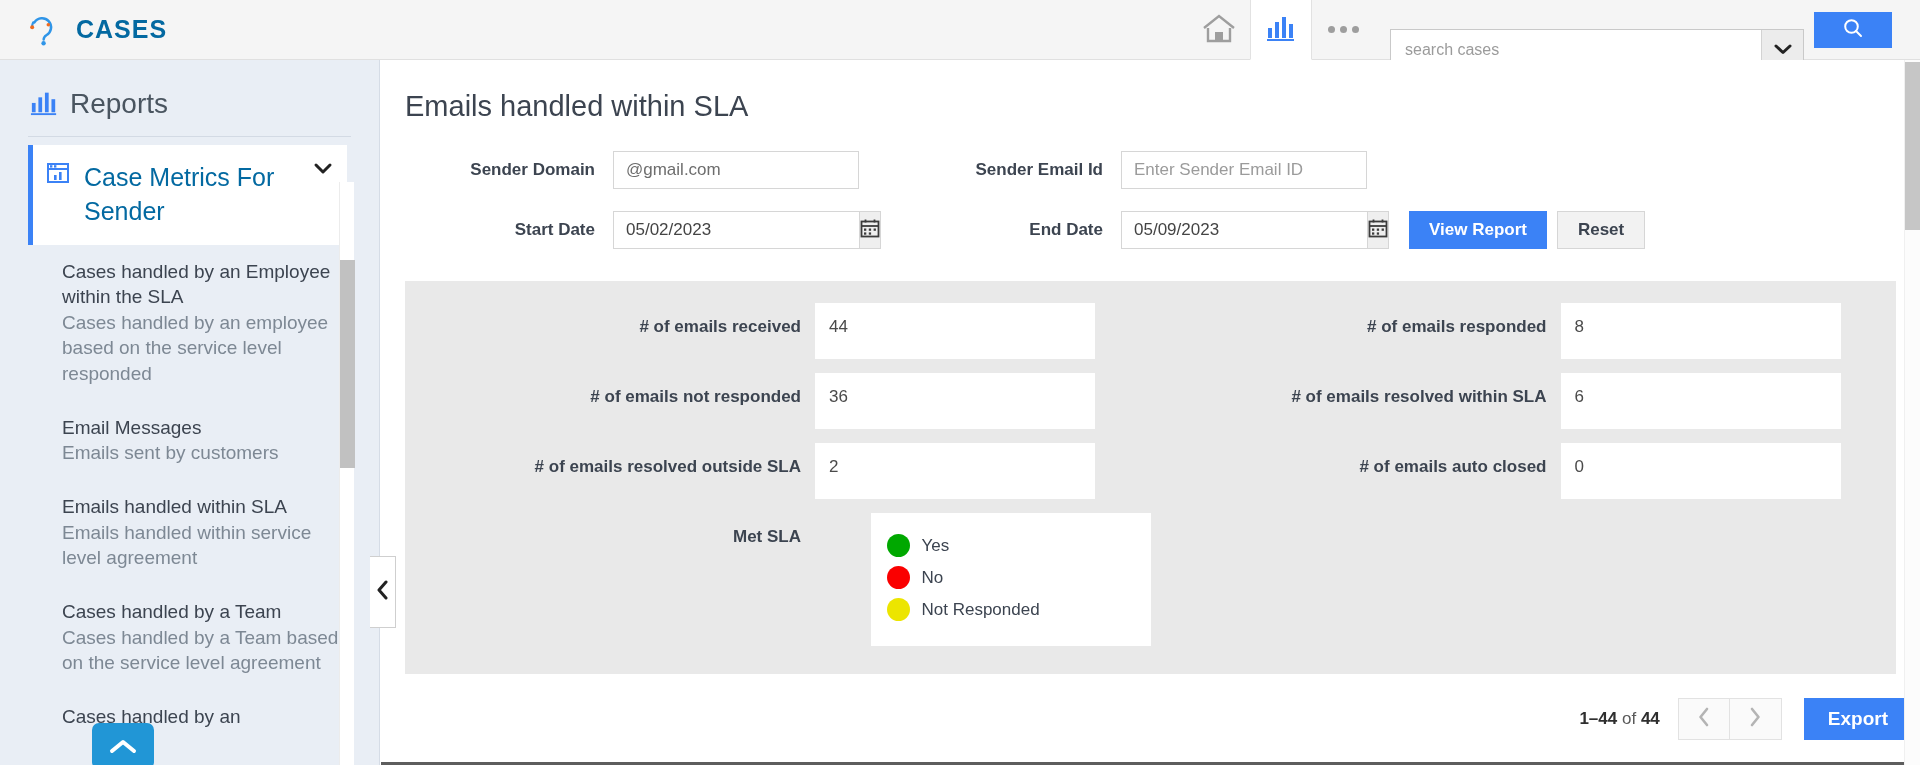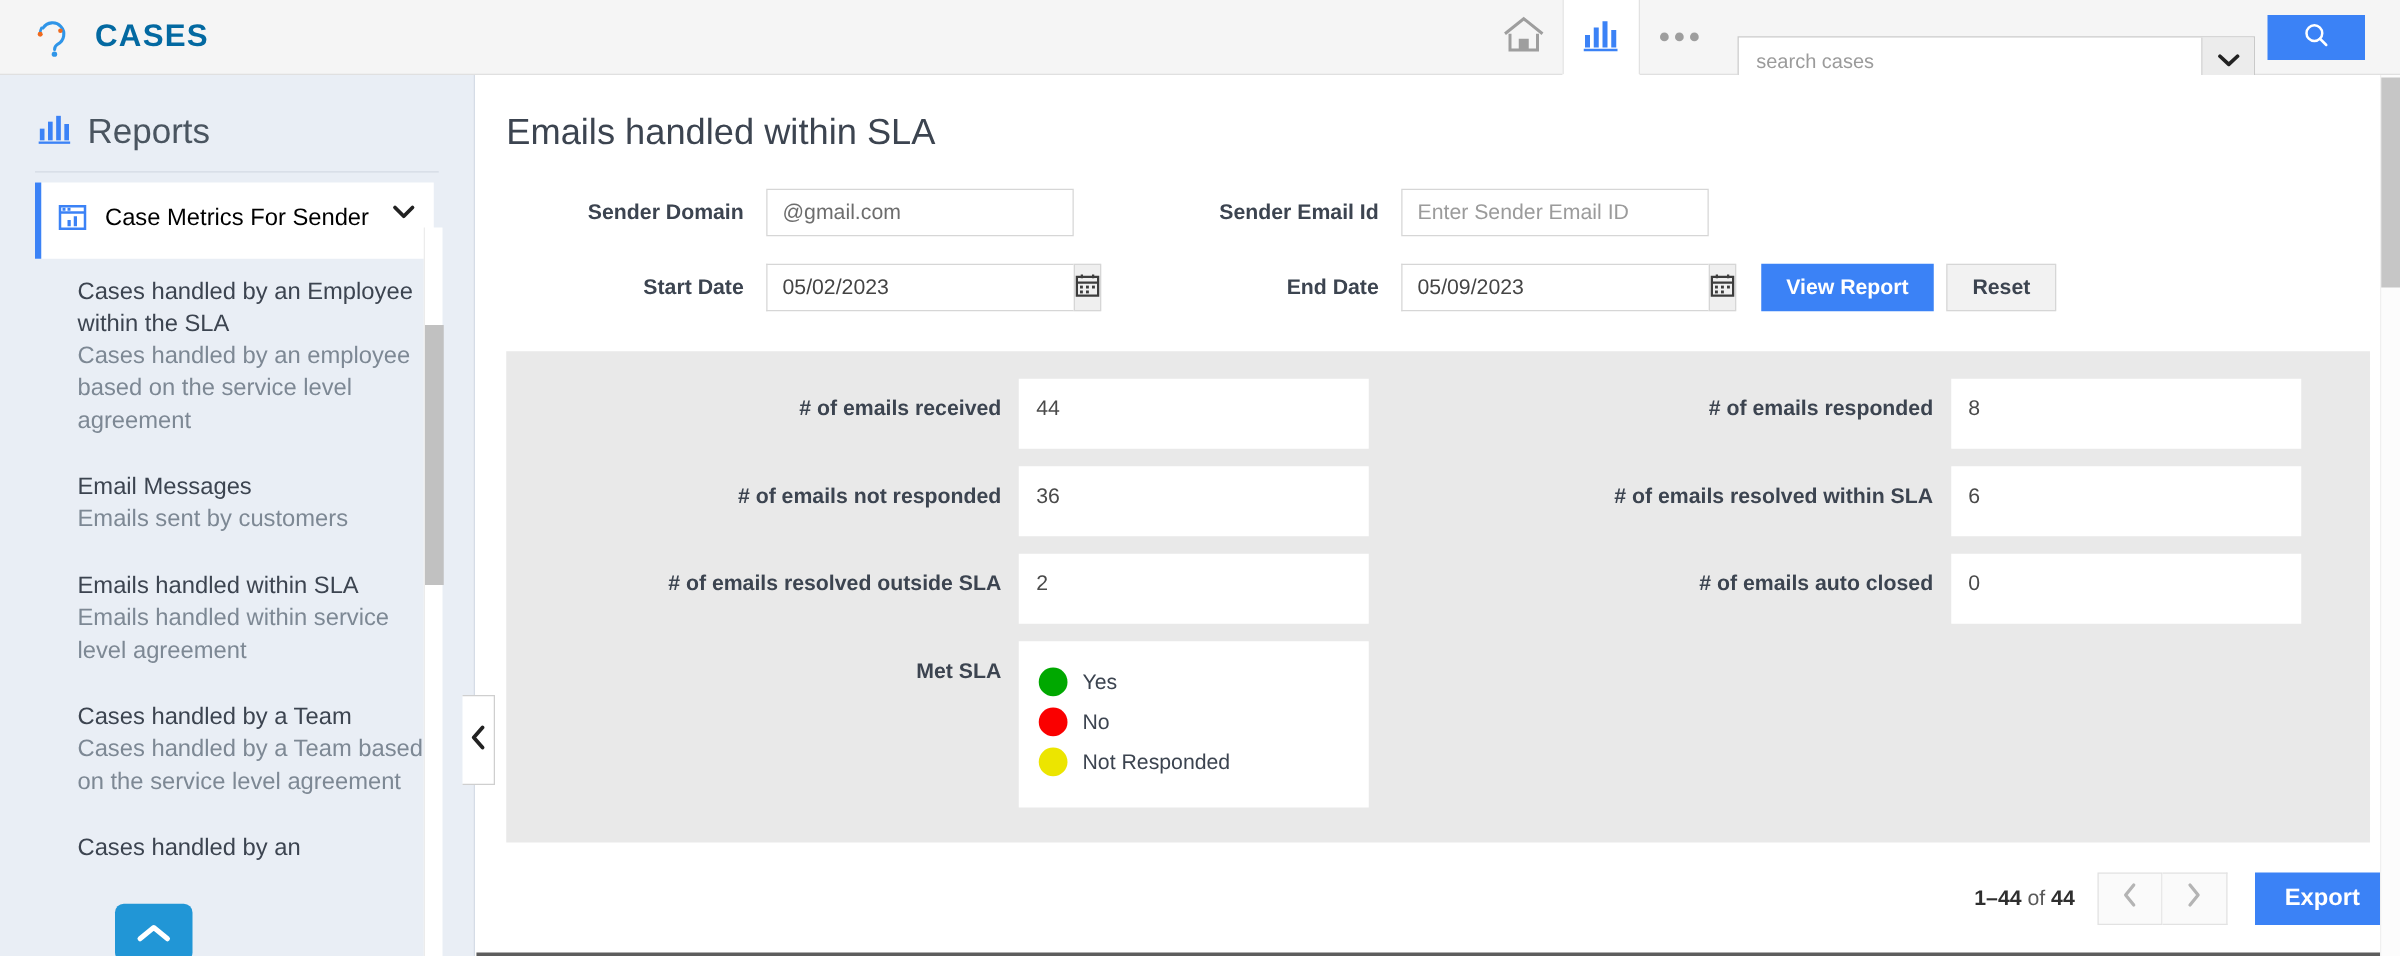--- a/index.html
+++ b/index.html
@@ -77,21 +77,21 @@
   .sb-head-text { font-size: 28px; color: #4a5560; font-weight: 400; }
   .sb-divider { height: 1px; background: #d3dae4; margin: 0 28px; }
   .sb-list { position: relative; padding-top: 8px; }
   .sb-item-active {
     display: flex; align-items: flex-start; gap: 14px;
     background: #ffffff; border-left: 5px solid #3b82f6;
     margin: 0 32px 0 28px; padding: 16px 14px 16px 13px;
     cursor: pointer;
   }
   .sb-item-active-label {
-    font-size: 19px; color: #000000; line-height: 1.35; flex: 1;
+    font-size: 25px; color: #0369a1; line-height: 1.35; flex: 1;
   }
   .sb-item {
     padding: 14px 40px 14px 62px; cursor: pointer;
   }
   .sb-item-title { font-size: 19px; color: #3c4450; line-height: 1.35; }
   .sb-item-desc { font-size: 19px; color: #7d8894; line-height: 1.35; }
 
   
   .sb-scroll-track {
     position: absolute; top: 122px; left: 339px;
@@ -187,21 +187,21 @@
   .m-label {
     width: 410px; text-align: right; padding-right: 14px;
     font-size: 17px; font-weight: bold; color: #3c4450;
     display: flex; align-items: flex-start; justify-content: flex-end;
     padding-top: 14px;
   }
   .m-value {
     width: 280px; min-height: 56px; background: #ffffff;
     font-size: 17px; color: #4a4a4a; padding: 14px 0 0 14px;
   }
-  .legend-row { display: flex; align-items: stretch; }
+  .legend-row { display: flex; align-items: stretch; justify-content: space-between; }
   .legend-label {
     width: 410px; text-align: right; padding-right: 14px; padding-top: 14px;
     font-size: 17px; font-weight: bold; color: #3c4450;
   }
   .legend-box {
     width: 280px; background: #ffffff; padding: 12px 0 16px 16px;
   }
   .legend-item { display: flex; align-items: center; gap: 12px; margin: 9px 0; }
   .legend-dot { width: 23px; height: 23px; border-radius: 50%; display: block; }
   .legend-text { font-size: 17px; color: #3c4450; }
@@ -343,21 +343,21 @@
       <span class="sb-item-active-label">Case Metrics For Sender</span>
       <span>
         <svg width="20" height="14" viewBox="0 0 20 14">
           <path d="M3 4 L10 11 L17 4" fill="none" stroke="#222" stroke-width="3" stroke-linecap="round" stroke-linejoin="round"></path>
         </svg>
       </span>
     </div>
 
     <div class="sb-item">
       <div class="sb-item-title">Cases handled by an Employee within the SLA</div>
-      <div class="sb-item-desc">Cases handled by an employee based on the service level agreement</div>
+      <div class="sb-item-desc">Cases handled by an employee based on the service level responded</div>
     </div>
 
     <div class="sb-item">
       <div class="sb-item-title">Email Messages</div>
       <div class="sb-item-desc">Emails sent by customers</div>
     </div>
 
     <div class="sb-item">
       <div class="sb-item-title">Emails handled within SLA</div>
       <div class="sb-item-desc">Emails handled within service level agreement</div>

